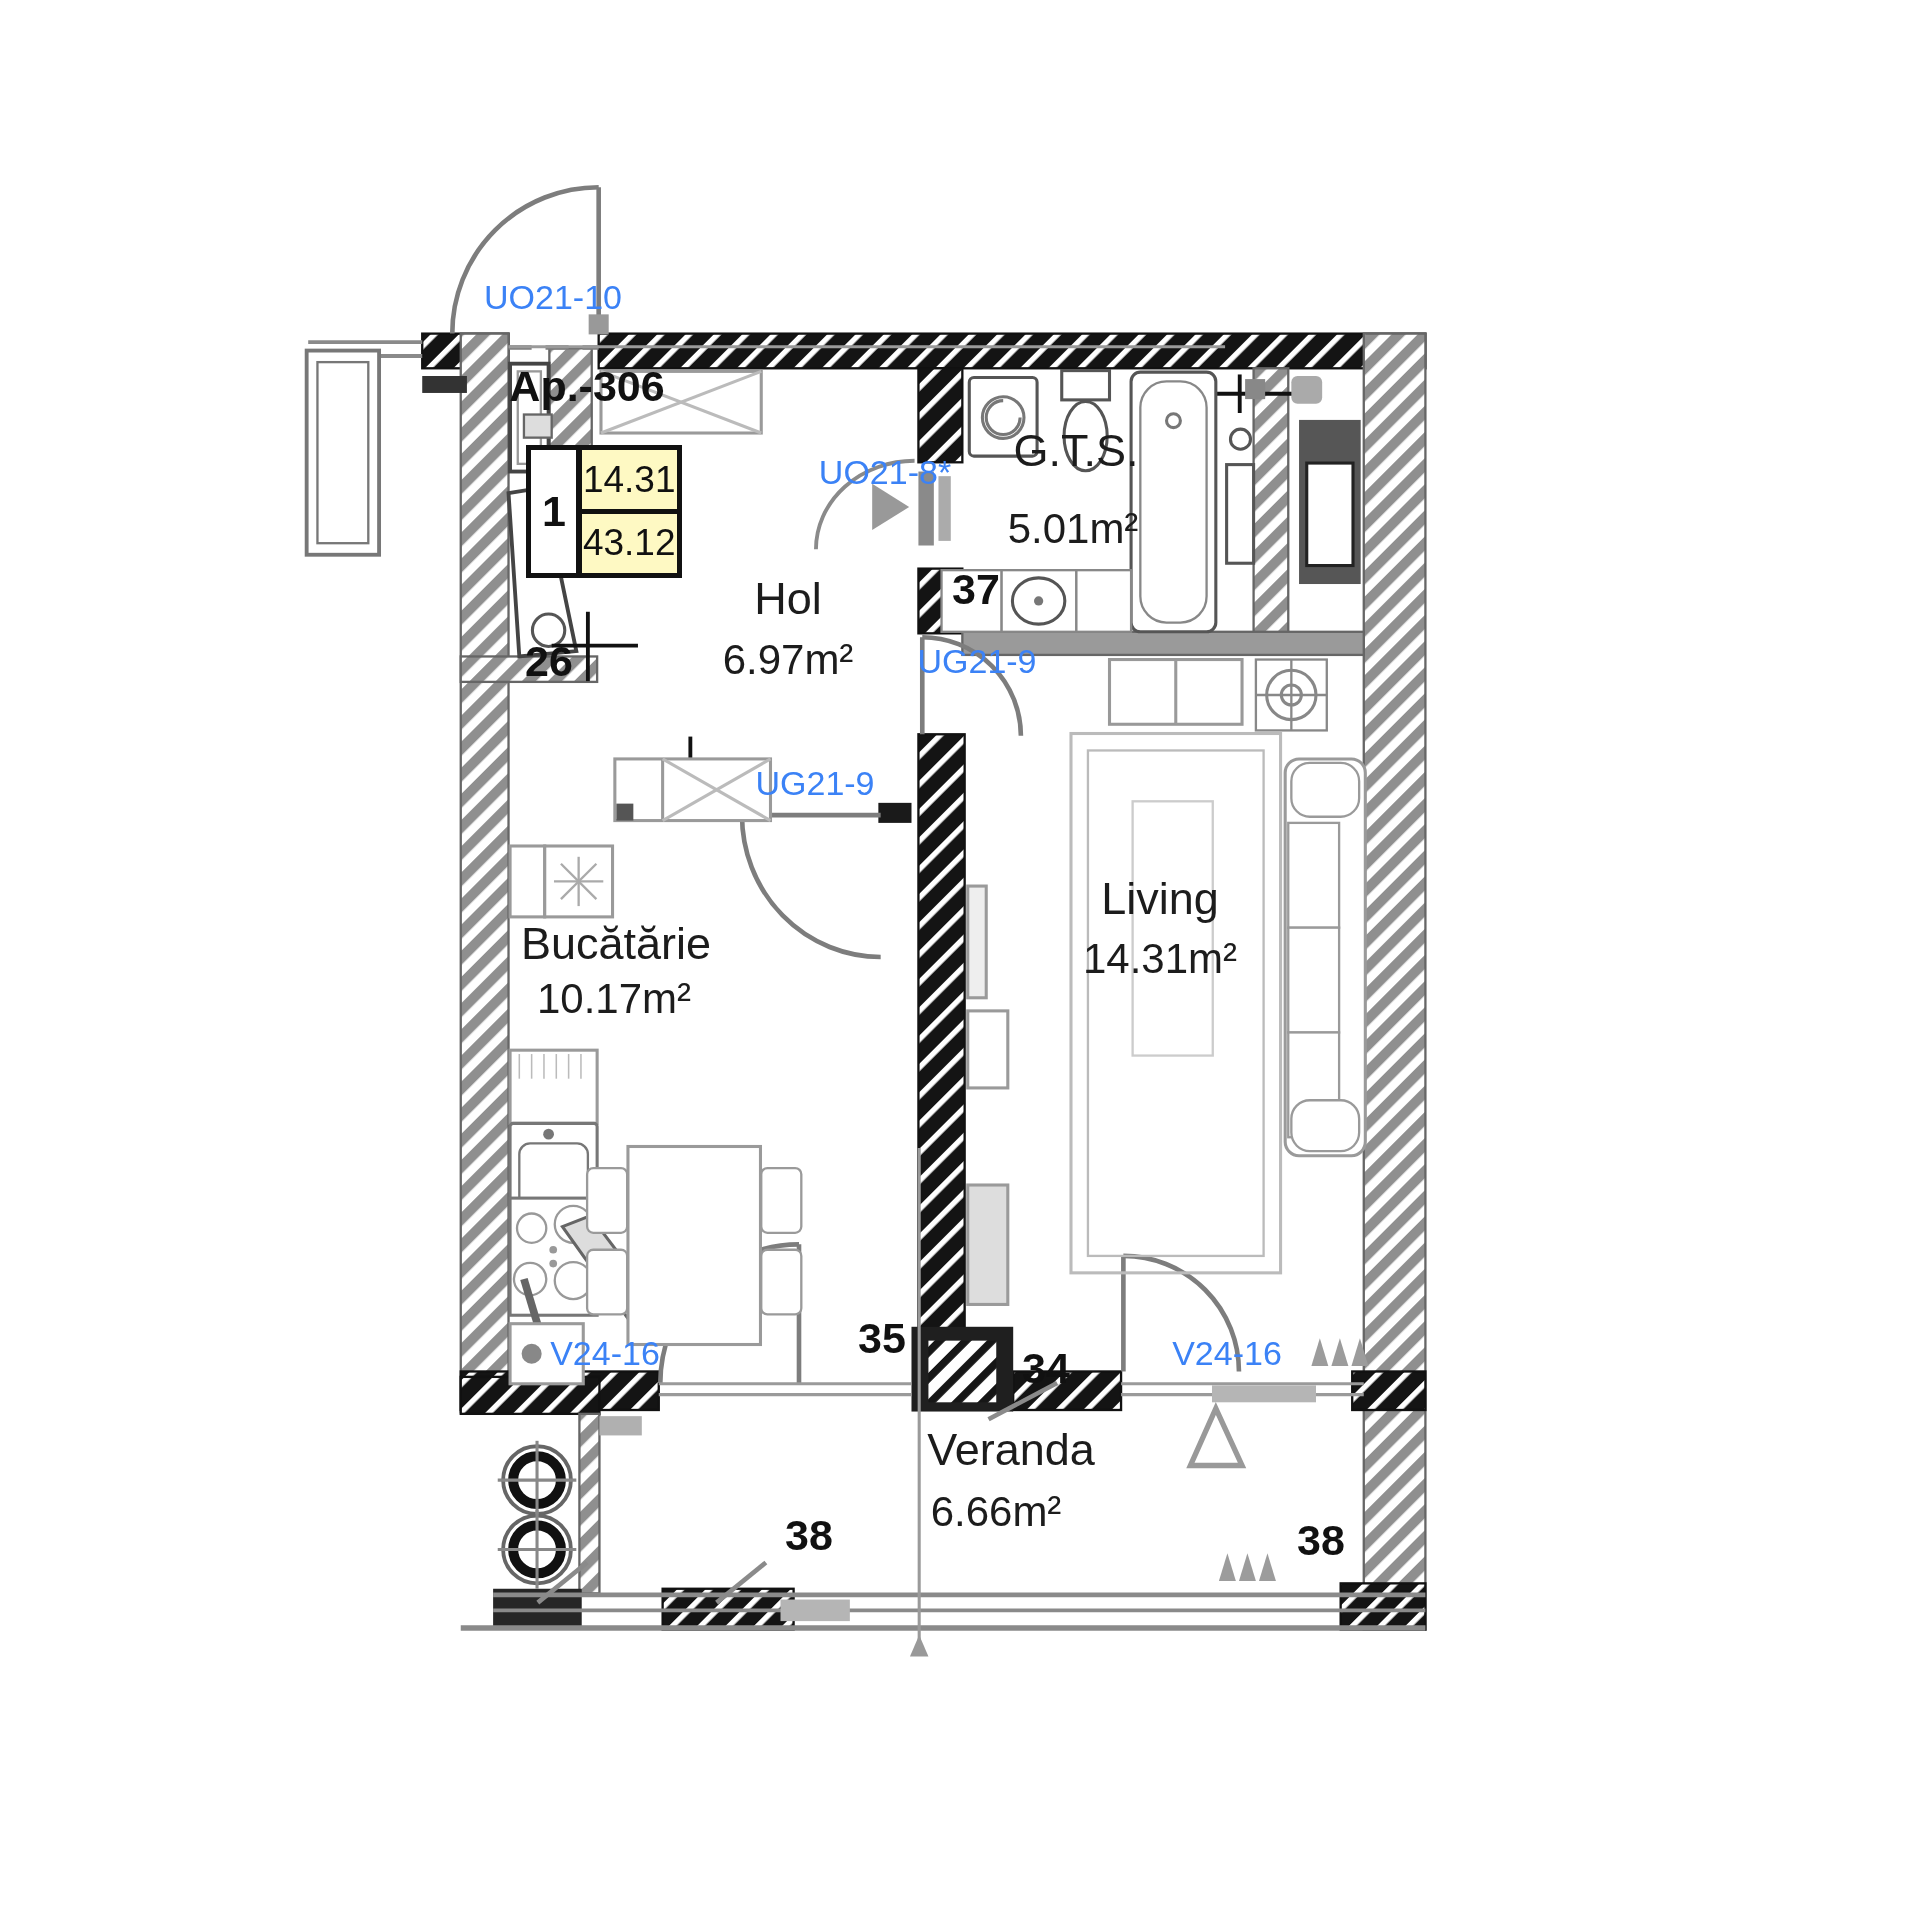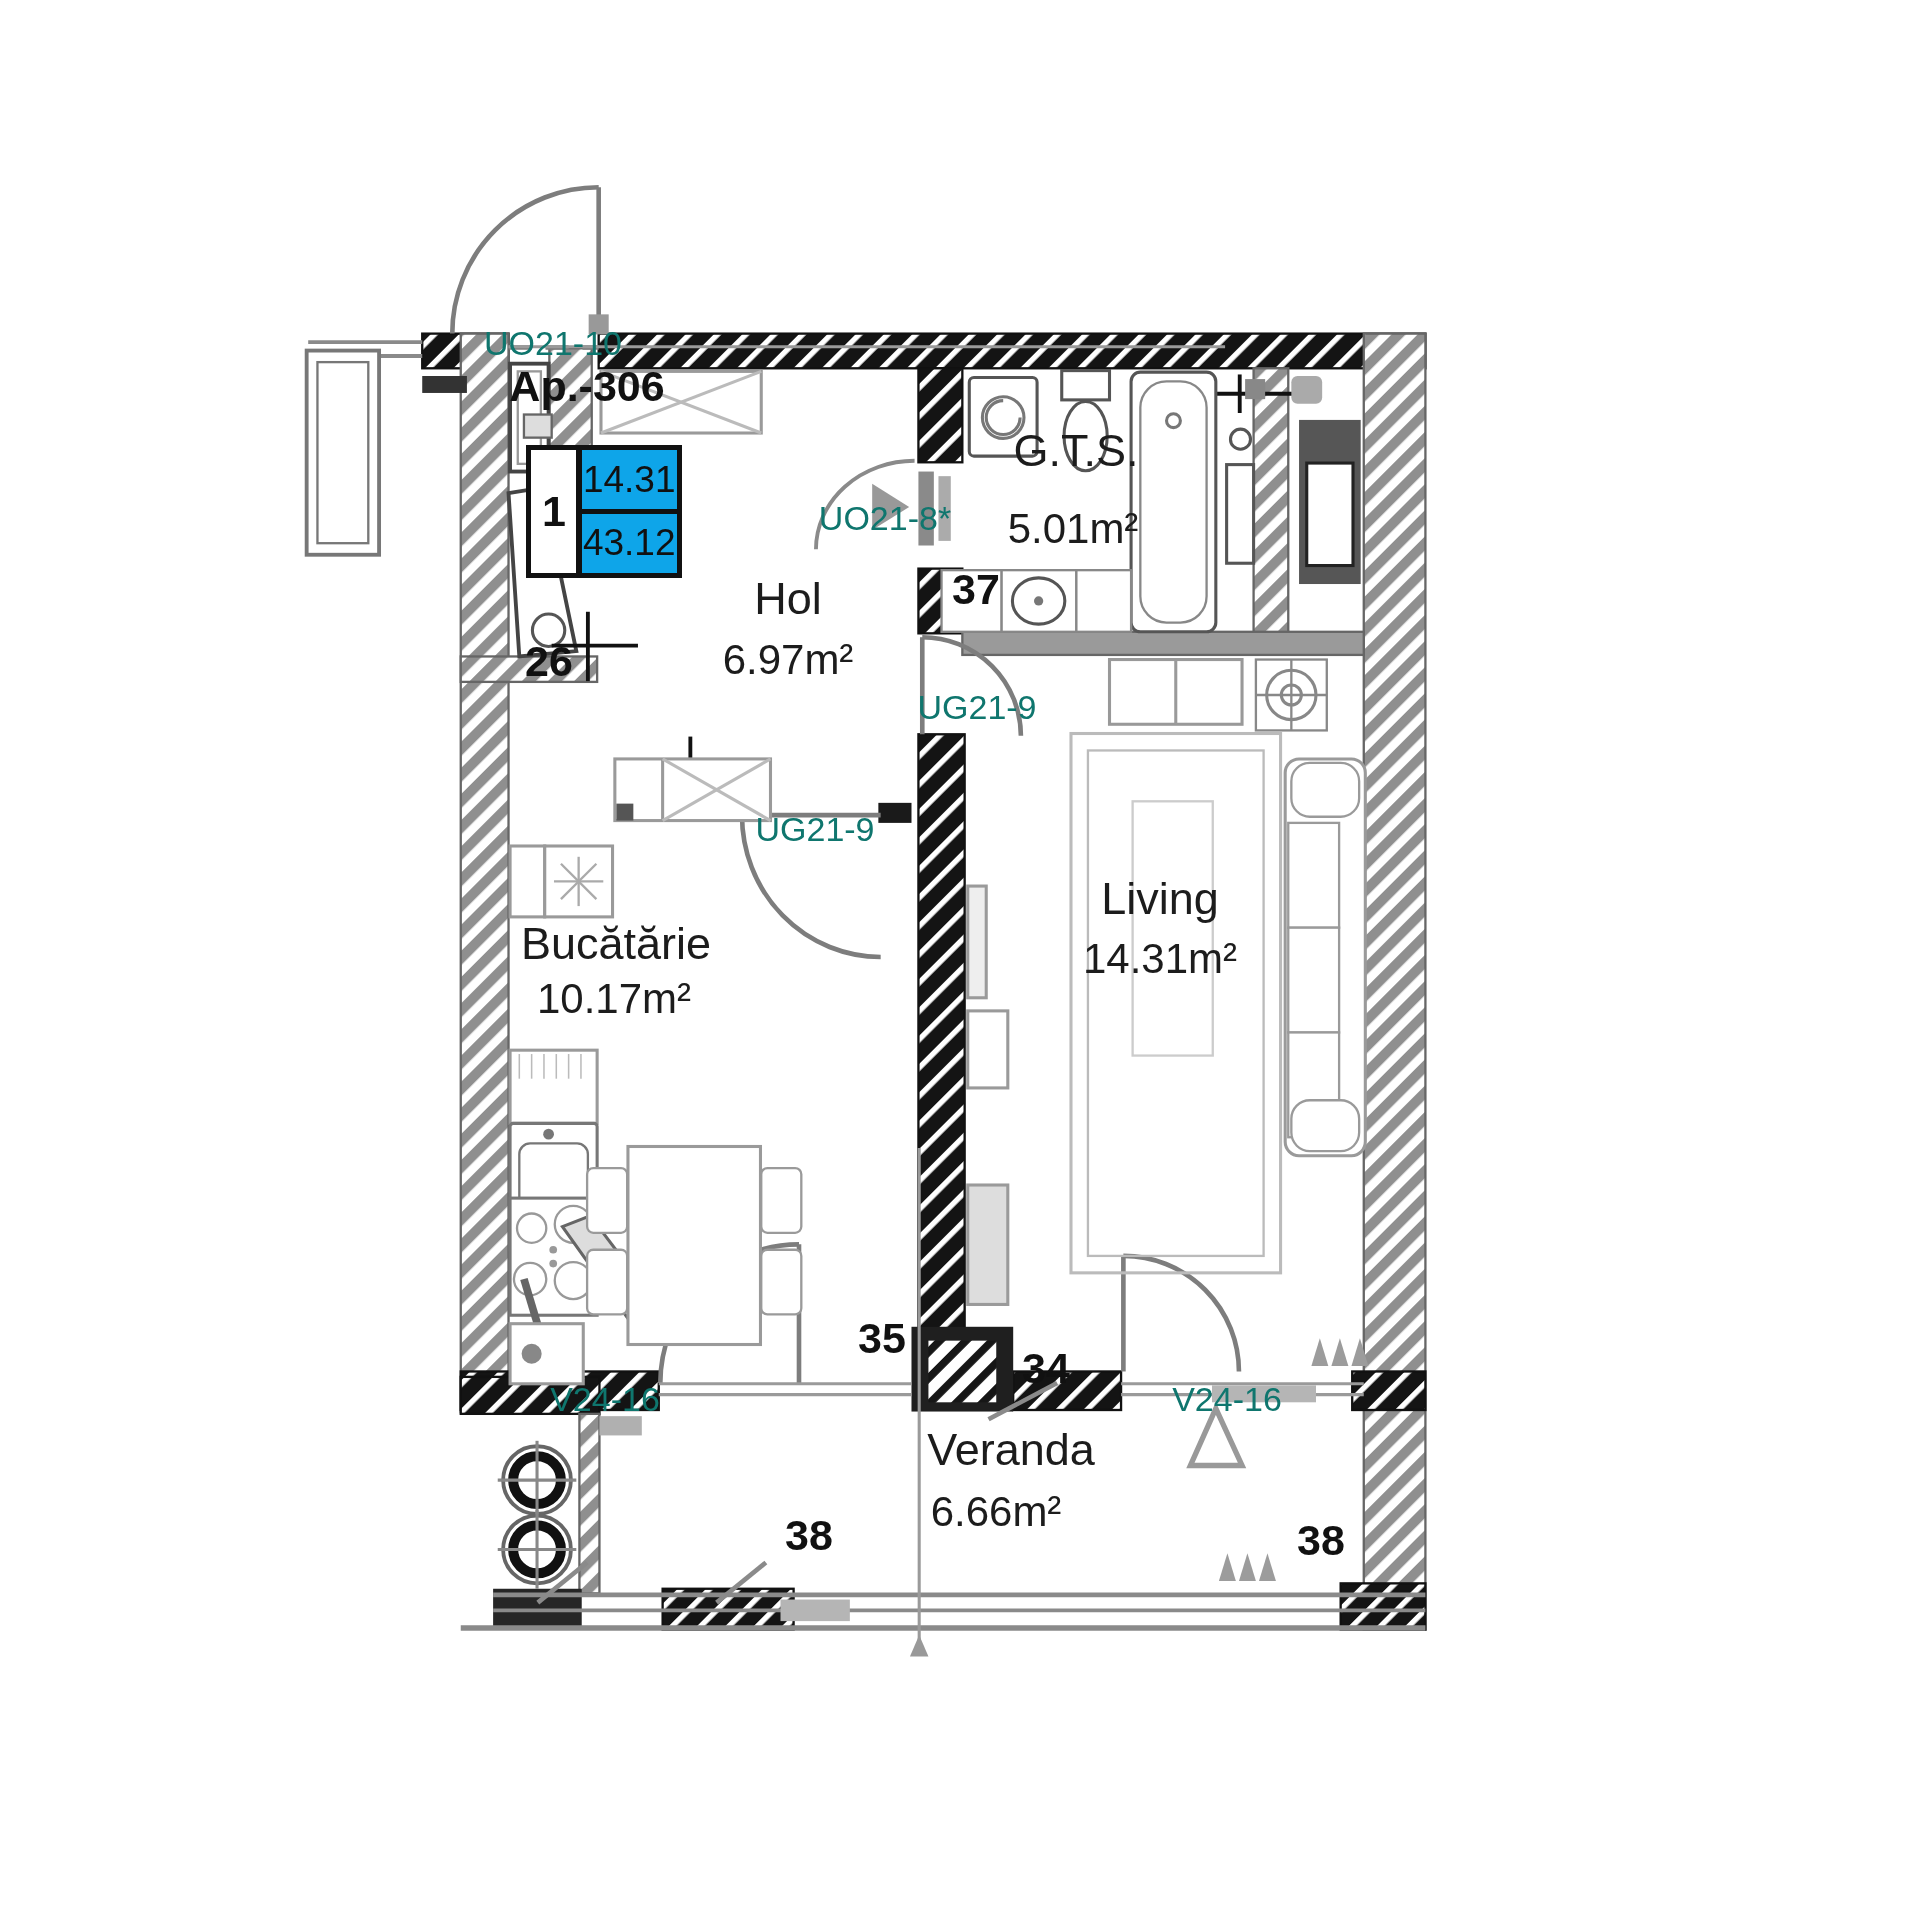--- a/index.html
+++ b/index.html
@@ -4,30 +4,30 @@
 <style>
   html,body{margin:0;padding:0;background:#ffffff;}
   .canvas{
     position:relative;width:1927px;height:1927px;background:#ffffff;overflow:hidden;
     font-family:"Liberation Sans","DejaVu Sans",sans-serif;
   }
   .overlay{position:absolute;left:0;top:0;width:1927px;height:1927px;}
   .lbl{position:absolute;transform:translate(-50%,-50%);white-space:nowrap;line-height:1;}
   .room-name{font-size:45px;color:#1c1c1c;}
   .room-area{font-size:42px;color:#1c1c1c;}
-  .door-lbl{font-size:34px;color:#0f766e;margin-top:46px;}
+  .door-lbl{font-size:34px;color:#3b82f6;}
   .marker{font-size:43px;font-weight:bold;color:#111;}
   .title{font-size:43px;font-weight:bold;color:#111;}
   
   .legend{position:absolute;left:526px;top:445px;width:156px;height:133px;background:#111;
           display:flex;box-sizing:border-box;padding:5.4px;gap:5.4px;}
   .legend .cellL{width:45px;background:#fff;display:flex;align-items:center;justify-content:center;
           font-size:43px;font-weight:bold;color:#111;}
   .legend .colR{flex:1;display:flex;flex-direction:column;gap:4.6px;}
-  .legend .colR div{flex:1;background:#0ea5e9;display:flex;align-items:center;justify-content:center;
+  .legend .colR div{flex:1;background:#fef9c3;display:flex;align-items:center;justify-content:center;
           font-size:37px;color:#111;}
 </style>
 </head>
 <body>
 
 <div class="canvas">
 
 <svg class="overlay" viewBox="0 0 2501 2501">
   <defs>
     <pattern id="hb" width="26" height="26" patternUnits="userSpaceOnUse" patternTransform="rotate(45)">

